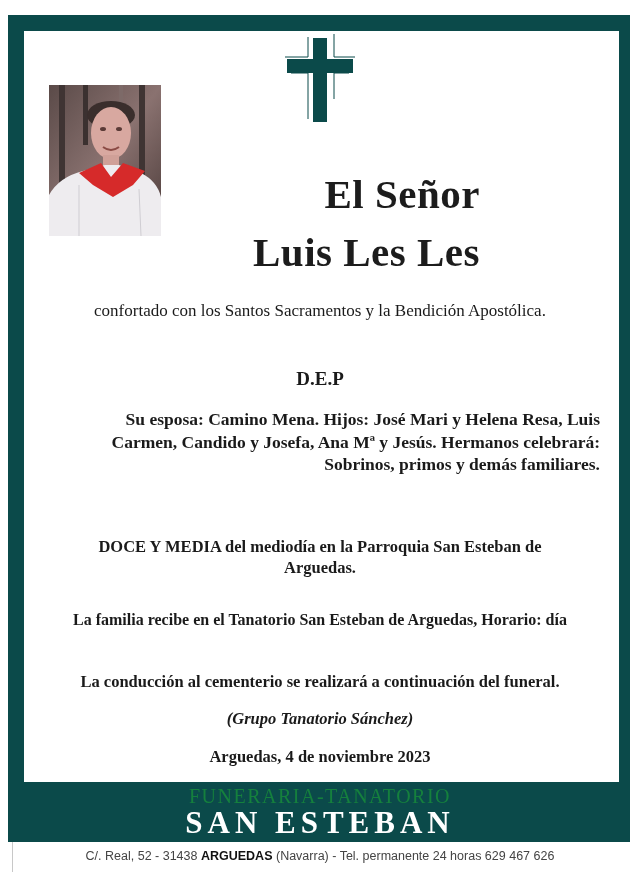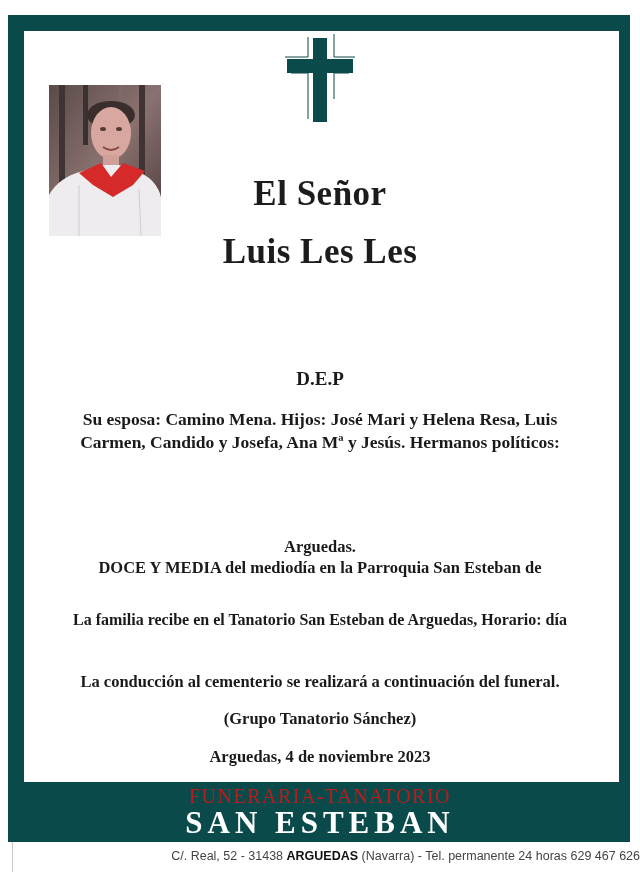--- a/index.html
+++ b/index.html
@@ -44,55 +44,55 @@
       top: 85px;
       width: 112px;
       height: 151px;
       overflow: hidden;
       background: #6a5a58;
     }
     .title {
       position: absolute;
       left: 160px;
       width: 320px;
-      text-align: center;
+      text-align: right;
       font-weight: bold;
-      font-size: 35px;
+      font-size: 41px;
       line-height: 48px;
       color: #1c1c1c;
       letter-spacing: 0.5px;
     }
     .title.l1 { top: 170px; }
     .title.l2 { top: 228px; }
 
     .block {
       position: absolute;
       left: 40px;
       width: 560px;
       text-align: center;
       font-size: 17px;
       line-height: 22px;
     }
     .bold { font-weight: bold; }
     .b-death { top: 300px; }
     .b-dep { top: 368px; font-size: 19px; }
-    .b-family { top: 408px; font-size: 17.5px; line-height: 22.6px; }
+    .b-family { top: 408px; font-size: 17.5px; line-height: 22.6px; text-align: right; }
     .b-funeral { top: 537px; font-size: 16.5px; line-height: 20.5px; }
     .b-recibe { top: 610px; font-size: 16px; line-height: 20.5px; }
     .b-conduccion { top: 671px; font-size: 16.5px; }
-    .b-grupo { top: 708px; font-size: 16.5px; }
+    .b-grupo { top: 708px; font-size: 16.5px; font-style: italic; }
     .b-fecha { top: 746px; font-size: 16.5px; }
 
     .brand-top {
       position: absolute;
       left: 0;
       width: 640px;
       top: 785px;
       text-align: center;
-      color: #b91c1c;
+      color: #15803d;
       font-family: "Liberation Serif", serif;
       font-size: 20px;
       letter-spacing: 1.5px;
       line-height: 22px;
     }
     .brand-main {
       position: absolute;
       left: 0;
       width: 640px;
       top: 806px;
@@ -102,21 +102,21 @@
       font-weight: bold;
       font-size: 31px;
       letter-spacing: 5px;
       line-height: 34px;
     }
     .address {
       position: absolute;
       left: 0;
       width: 640px;
       top: 848px;
-      text-align: right;
+      text-align: center;
       font-family: "Liberation Sans", sans-serif;
       font-size: 12.5px;
       color: #444;
       line-height: 16px;
     }
     .address .city {
       font-weight: bold;
       color: #111;
     }
     .edge-line {
@@ -178,32 +178,34 @@
     <path d="M90 104 L92 151" stroke="#cfcdd2" stroke-width="1"></path>
 
     <path d="M30 88 L52 78 L62 92 L74 78 L96 86 L84 100 L64 112 L44 100 Z" fill="#d62a2a"></path>
   </svg>
 </div>
 
 <div class="title l1">El Señor</div>
 <div class="title l2">Luis Les Les</div>
 
 <div class="block b-death">
+  <div>confortado con los Santos Sacramentos y la Bendición Apostólica.</div>
 </div>
 
 <div class="block b-dep bold">D.E.P</div>
 
 <div class="block b-family bold">
   <div>Su esposa: Camino Mena. Hijos: José Mari y Helena Resa, Luis</div>
-  <div>Carmen, Candido y Josefa, Ana Mª y Jesús. Hermanos políticos:</div>
+  <div>Carmen, Candido y Josefa, Ana Mª y Jesús. Hermanos celebrará:</div>
+  <div>Sobrinos, primos y demás familiares.</div>
 </div>
 
 <div class="block b-funeral bold">
+  <div>DOCE Y MEDIA del mediodía en la Parroquia San Esteban de</div>
   <div>Arguedas.</div>
-  <div>DOCE Y MEDIA del mediodía en la Parroquia San Esteban de</div>
 </div>
 
 <div class="block b-recibe bold">
   <div>La familia recibe en el Tanatorio San Esteban de Arguedas, Horario: día</div>
 </div>
 
 <div class="block b-conduccion bold">La conducción al cementerio se realizará a continuación del funeral.</div>
 <div class="block b-grupo bold">(Grupo Tanatorio Sánchez)</div>
 <div class="block b-fecha bold">Arguedas, 4 de noviembre 2023</div>
 

